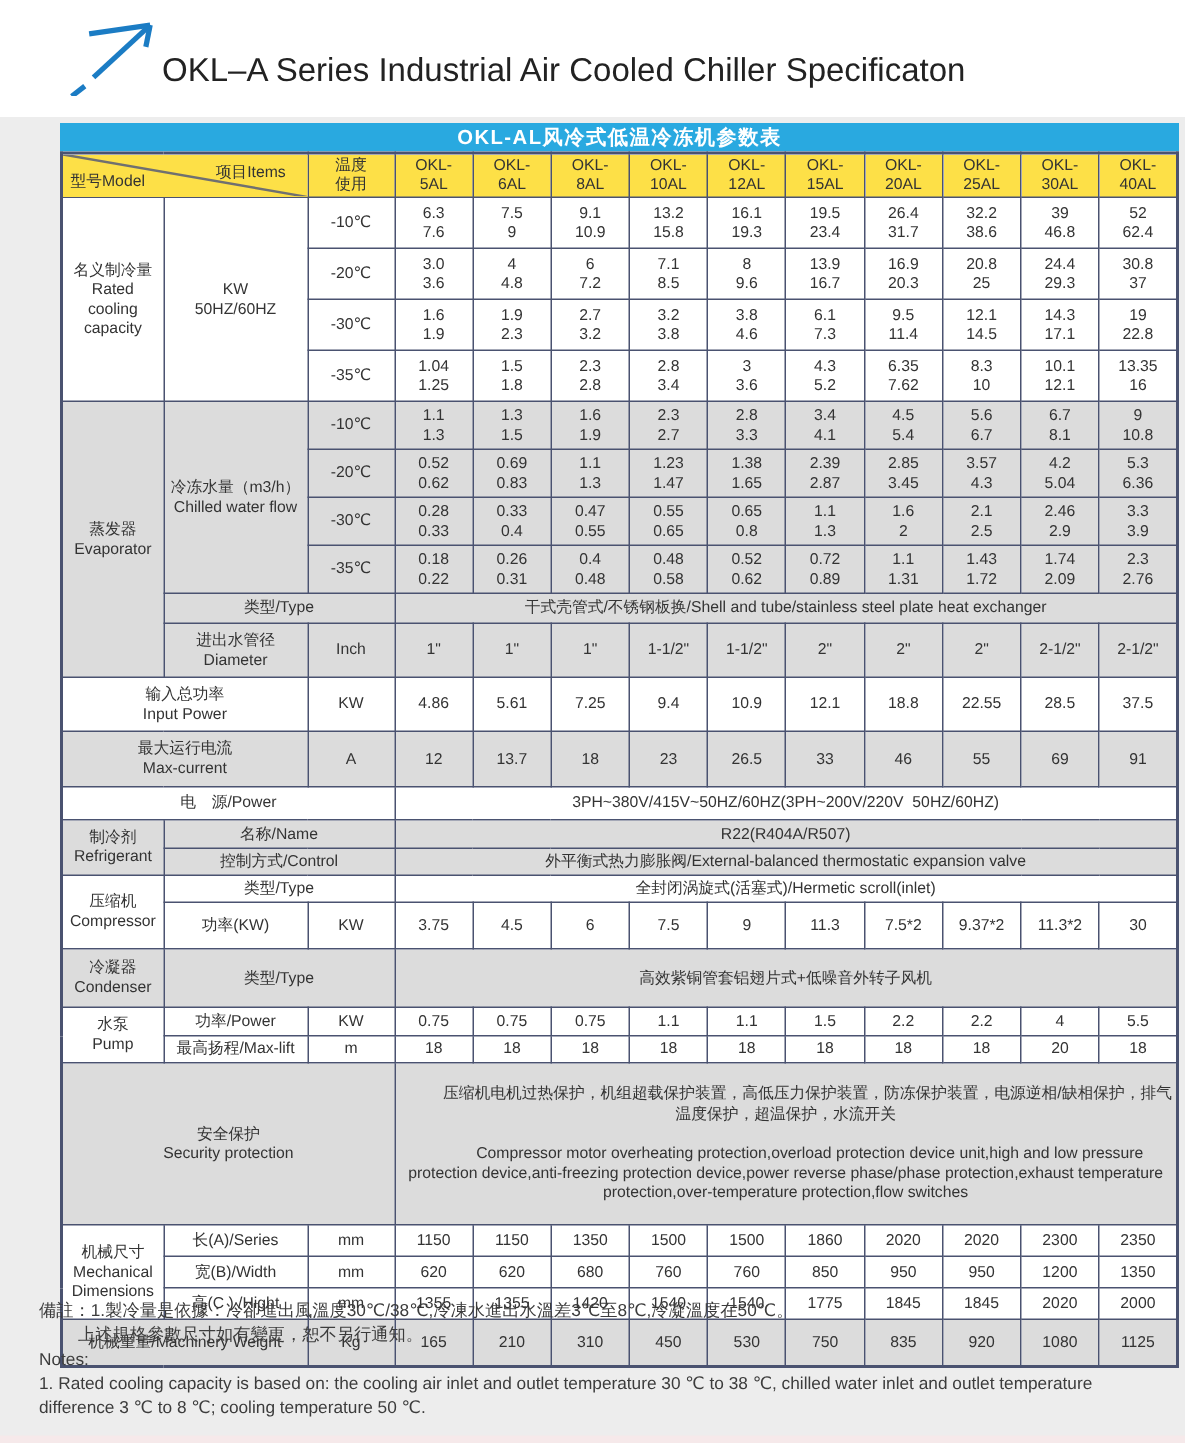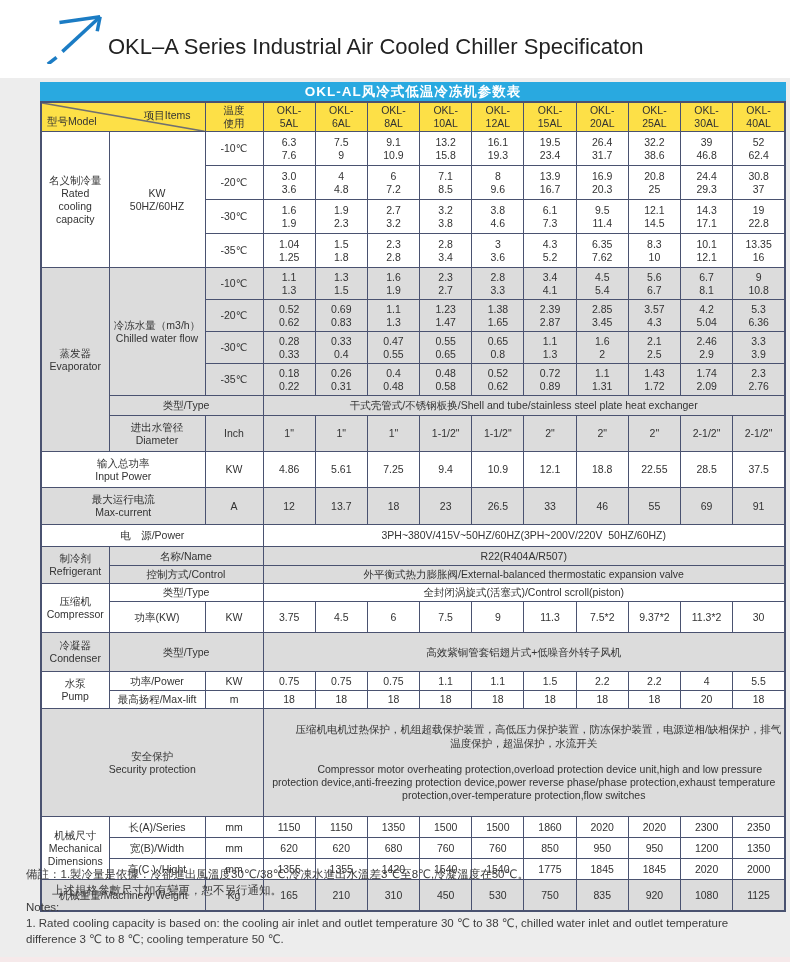--- a/index.html
+++ b/index.html
@@ -323,21 +323,21 @@
         <td colspan="2">控制方式/Control</td>
         <td colspan="10">外平衡式热力膨胀阀/External-balanced thermostatic expansion valve</td>
       </tr>
 
       <tr class="w r-ct">
         <td rowspan="2">
           <span class="sec-label">压缩机</span>
           <span class="sec-label">Compressor</span>
         </td>
         <td colspan="2">类型/Type</td>
-        <td colspan="10">全封闭涡旋式(活塞式)/Control scroll(piston)</td>
+        <td colspan="10">全封闭涡旋式(活塞式)/Hermetic scroll(inlet)</td>
       </tr>
       <tr class="w r-cp">
         <td>功率(KW)</td>
         <td>KW</td>
       <td>3.75</td>
             <td>4.5</td>
             <td>6</td>
             <td>7.5</td>
             <td>9</td>
             <td>11.3</td>

